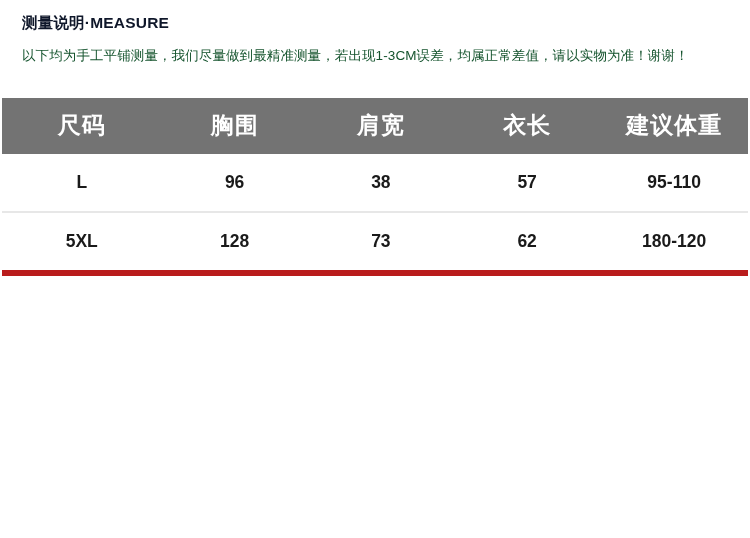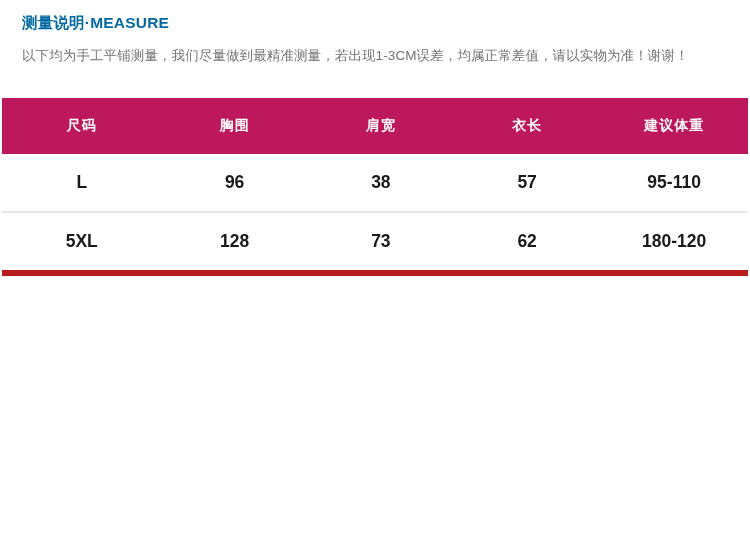--- a/index.html
+++ b/index.html
@@ -19,50 +19,50 @@
     width: 750px;
     height: 538px;
     box-sizing: border-box;
   }
   .header {
     padding: 14px 22px 0 22px;
   }
   .title {
     font-size: 15.5px;
     font-weight: bold;
-    color: #0369a1;
+    color: #0f172a;
     letter-spacing: 0.2px;
     line-height: 1.2;
   }
   .subtitle {
     margin-top: 13px;
     font-size: 13.5px;
-    color: #737373;
+    color: #14532d;
     line-height: 1.5;
     letter-spacing: 0.1px;
   }
   .table-wrap {
     margin-top: 32px;
     padding: 0 2px;
   }
   table.size-table {
     width: 746px;
     margin: 0 auto;
     border-collapse: collapse;
     table-layout: fixed;
   }
   table.size-table th,
   table.size-table td {
     text-align: center;
     vertical-align: middle;
   }
   table.size-table thead th {
-    background: #be185d;
+    background: #737373;
     color: #ffffff;
-    font-size: 14px;
+    font-size: 23px;
     font-weight: bold;
     height: 54px;
     letter-spacing: 1px;
     border: none;
   }
   table.size-table tbody td {
     height: 55px;
     font-size: 17.5px;
     font-weight: bold;
     color: #1a1a1a;

